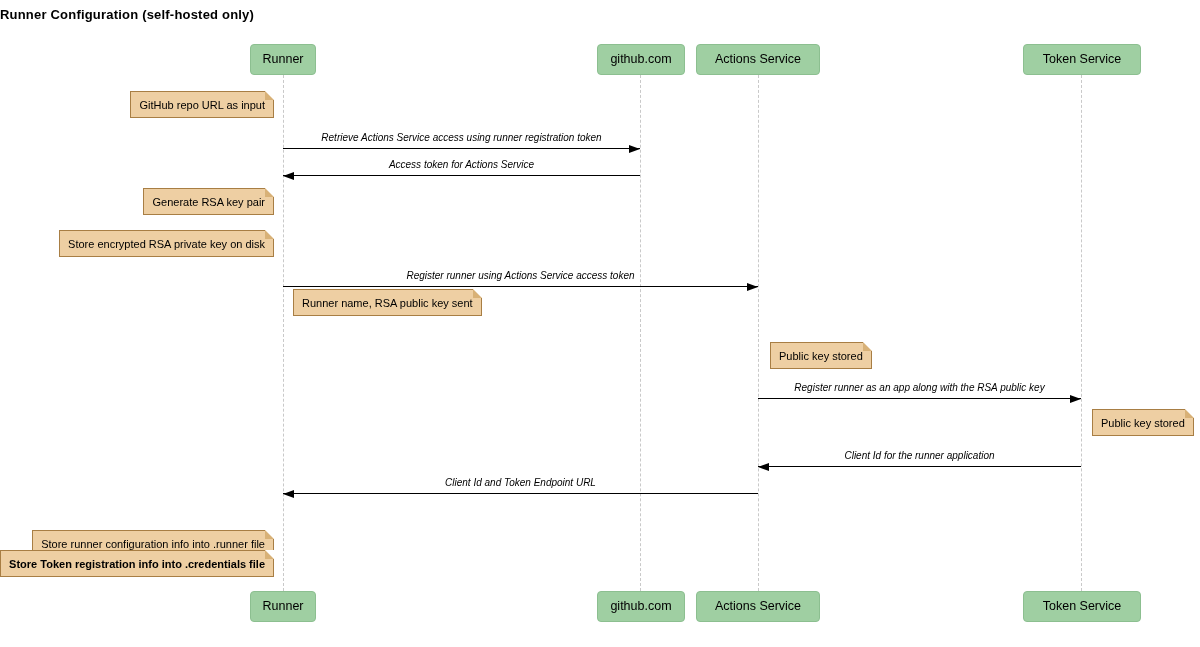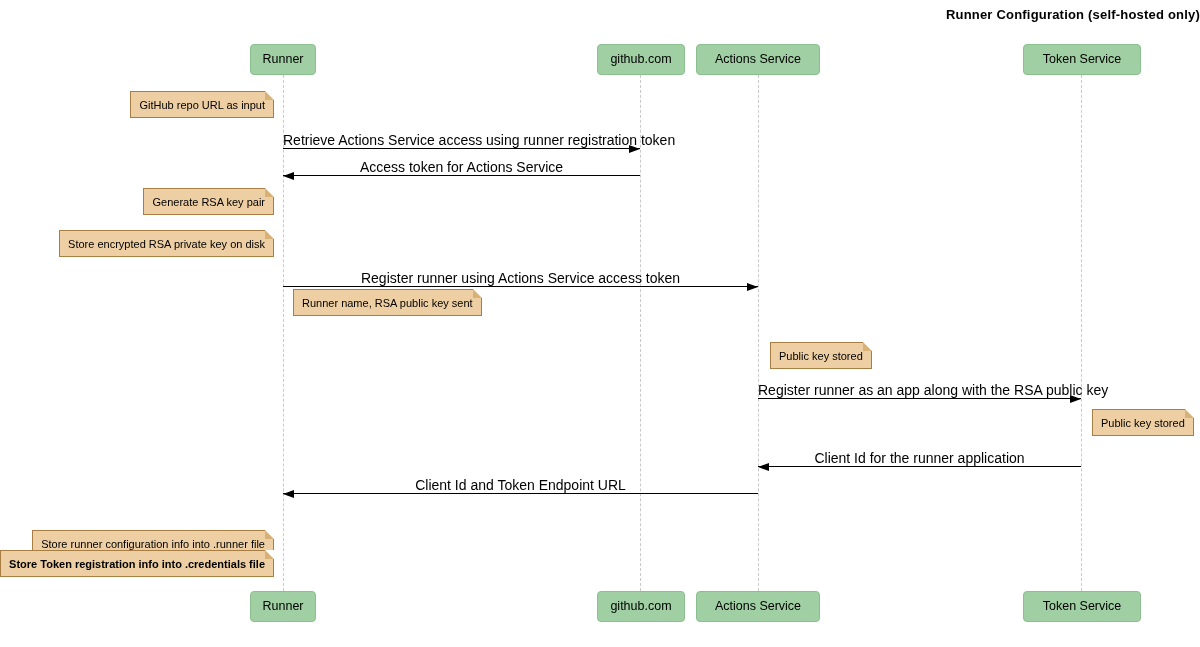--- a/index.html
+++ b/index.html
@@ -1,34 +1,34 @@
 <!DOCTYPE html>
 <html style="--background: #ffffff; --actor-fill: #9fcfa2; --actor-border: #8cbf90; --note-fill: #eecfa3; --note-border: #a87e44; --note-fold: #d8b177; --lifeline: #c9c9c9; --message: #000000;"><head>
 <meta charset="utf-8">
 <style>
   html,body{margin:0;padding:0;background:#fff;}
   .canvas{
     position:relative;width:1200px;height:647px;background:var(--background,#fff);
     font-family:"Liberation Sans",sans-serif;overflow:hidden;color:#000;
   }
   .title{
-    position:absolute;top:7px;left:0;width:1200px;text-align:right;
+    position:absolute;top:7px;left:0;width:1200px;text-align:left;
     font-size:13px;font-weight:bold;letter-spacing:.2px;
   }
   .actor{
     position:absolute;height:29px;line-height:29px;text-align:center;
     background:var(--actor-fill,#9fcfa2);border:1px solid var(--actor-border,#8cbf90);
     border-radius:4px;font-size:12.5px;
   }
   .lifeline{
     position:absolute;top:75px;height:516px;width:0;
     border-left:1px dashed var(--lifeline,#c9c9c9);
   }
   .msg-label{
-    position:absolute;font-size:14px;text-align:center;white-space:nowrap;height:13px;
+    position:absolute;font-size:10px;text-align:center;white-space:nowrap;height:13px;font-style:italic;
   }
   .msg-line{position:absolute;height:0;border-top:1px solid var(--message,#000);}
   .ah{position:absolute;width:0;height:0;border-top:4px solid transparent;border-bottom:4px solid transparent;}
   .ah.r{border-left:11px solid var(--message,#000);}
   .ah.l{border-right:11px solid var(--message,#000);}
   .note{
     position:absolute;background:var(--note-fill,#eecfa3);
     border:1px solid var(--note-border,#a87e44);
     font-size:11px;padding:7px 8px 6px 8px;white-space:nowrap;
   }

